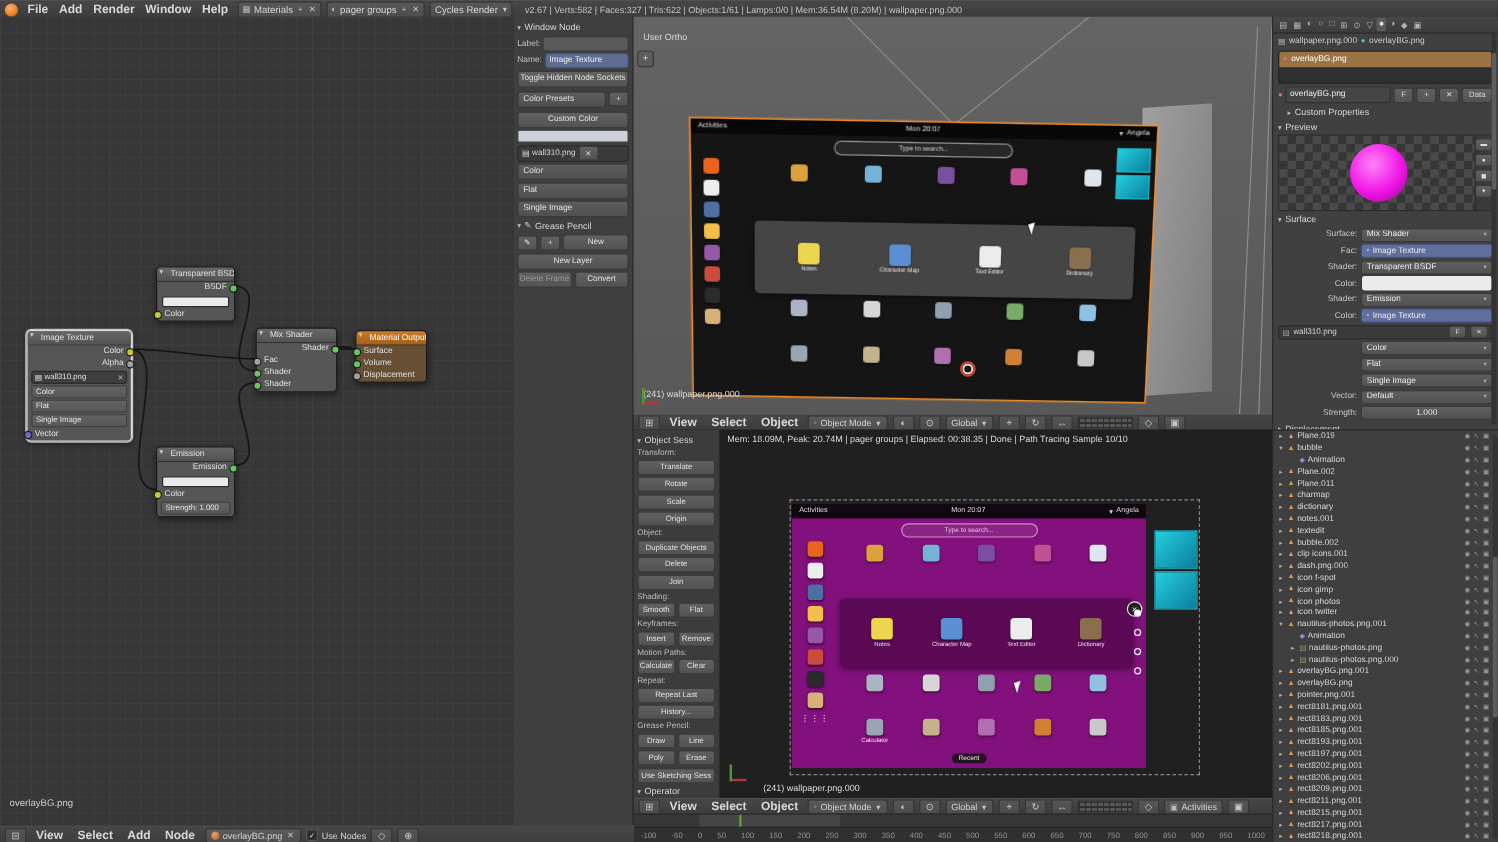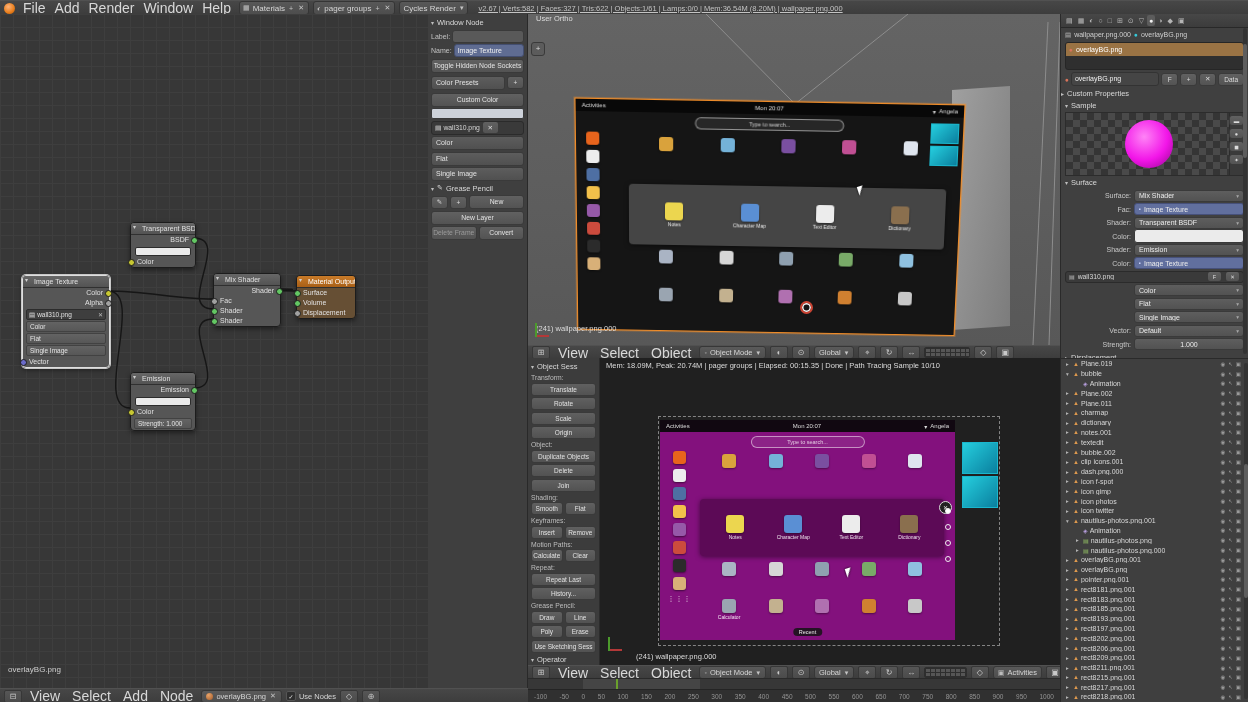--- a/index.html
+++ b/index.html
@@ -2,39 +2,39 @@
 <html><head>
 <meta charset="utf-8">
 <style>
   html,body{margin:0;padding:0;}
   body{width:1248px;height:702px;overflow:hidden;background:#2b2b2b;
        font-family:"Liberation Sans",sans-serif;font-size:9px;color:#d6d6d6;}
   #app{position:relative;width:1248px;height:702px;}
   
   .hdr{position:absolute;background:linear-gradient(#474747,#3c3c3c);border-top:1px solid #515151;
        border-bottom:1px solid #262626;display:flex;align-items:center;gap:4px;padding:0 4px;overflow:h_hidden;overflow:hidden;}
-  .menu-item{padding:0 4px;font-size:14px;color:#d8d8d8;cursor:default;white-space:nowrap;}
+  .menu-item{padding:0 4px;font-size:10px;color:#d8d8d8;cursor:default;white-space:nowrap;font-weight:bold;}
   .tb-box{display:flex;align-items:center;background:linear-gradient(#585858,#4d4d4d);border:1px solid #353535;
           border-radius:3px;height:12px;padding:0 3px;gap:3px;font-size:8px;white-space:nowrap;}
   .tb-ic{font-size:7px;color:#bdbdbd;}
   .tb-mini{font-size:7px;color:#c5c5c5;padding:0 1px;}
   .hicon-btn{font-size:8px;color:#c9c9c9;background:linear-gradient(#565656,#4b4b4b);border:1px solid #373737;
              border-radius:2px;height:11px;min-width:12px;display:flex;align-items:center;justify-content:center;padding:0 2px;}
   .hbox{display:flex;align-items:center;background:linear-gradient(#5a5a5a,#4e4e4e);border:1px solid #373737;
         border-radius:3px;height:11px;padding:0 4px;gap:3px;font-size:7.5px;white-space:nowrap;}
   .hcheck{display:flex;align-items:center;gap:3px;font-size:7.5px;white-space:nowrap;}
   .cb{width:8px;height:8px;background:#2e2e2e;border:1px solid #555;border-radius:2px;font-size:6px;color:#e8e8e8;
       display:flex;align-items:center;justify-content:center;}
   .layers{width:44px;height:9px;background-color:#565656;border:1px solid #2e2e2e;border-radius:2px;
           background-image:repeating-linear-gradient(90deg,#2e2e2e 0 1px,transparent 1px 5px),
                            repeating-linear-gradient(#2e2e2e 0 1px,transparent 1px 4px);}
   .matdot{width:7px;height:7px;border-radius:50%;background:radial-gradient(circle at 35% 30%,#e8a46a,#a35a28);}
   .blogo{width:11px;height:11px;border-radius:50%;background:radial-gradient(circle at 40% 35%,#ffb37a,#e87d1a 60%,#9e4f08);}
   .mrow{display:flex;gap:1px;}
-  .stats{font-size:7.5px;color:#c4c4c4;white-space:nowrap;margin-left:6px;text-decoration:underline;}
+  .stats{font-size:7.5px;color:#c4c4c4;white-space:nowrap;margin-left:6px;}
   
   #node-canvas{position:absolute;left:0;top:14px;width:428px;height:674px;background-color:#373737;
     background-image:linear-gradient(#3e3e3e 1px,transparent 1px),linear-gradient(90deg,#3e3e3e 1px,transparent 1px);
     background-size:13px 13px;border-right:1px solid #2a2a2a;overflow:hidden;}
   #wires{position:absolute;left:0;top:0;}
   .node{position:absolute;background:rgba(88,88,88,.94);border:1px solid #1c1c1c;border-radius:4px;
         font-size:7px;color:#e0e0e0;box-shadow:0 2px 5px rgba(0,0,0,.45);}
   .node.selected{border-color:#dedede;box-shadow:0 0 0 1px #c8c8c8,0 2px 5px rgba(0,0,0,.45);}
   .node.accent{background:rgba(104,80,52,.96);}
   .node-title{background:linear-gradient(#676767,#535353);border-bottom:1px solid #303030;border-radius:3px 3px 0 0;
@@ -445,21 +445,21 @@
               <div class="dt-icon" style="background: rgb(208, 128, 48);"></div>
             </div>
             <div class="dt-cell">
               <div class="dt-icon" style="background: rgb(200, 200, 200);"></div>
             </div>
           </div>
         </div>
         <div class="dk-thumb" style="top: 18px;"></div>
         <div class="dk-thumb" style="top: 40px;"></div>
       </div>
-    <div class="vp-label" style="left:8px;top:0;">User Ortho</div>
+    <div class="vp-label" style="left:8px;top:12px;">User Ortho</div>
     <div class="vp-label" style="left:8px;top:310px;">(241) wallpaper.png.000</div>
     <div class="plus-tab">+</div>
     <div class="axis" style="left:7px;bottom:8px;"></div>
     <div class="cursor3d" style="left:272px;top:287px;"></div>
     <div class="cursor" style="left:330px;top:172px;"></div>
   </div>
   <div id="vp-top-header" class="hdr">
       <div class="hicon-btn">⊞</div>
       <div class="menu-item">View</div>
       <div class="menu-item">Select</div>
@@ -651,21 +651,21 @@
         <div class="dt-pill">Recent</div>
         <div class="dt-dots">
           <div class="dt-dot on"></div>
           <div class="dt-dot"></div>
           <div class="dt-dot"></div>
           <div class="dt-dot"></div>
         </div>
       </div>
     <div class="dt-thumb p1"></div>
     <div class="dt-thumb p2"></div>
-    <div class="vp-label" style="left:78px;top:3px;">Mem: 18.09M, Peak: 20.74M | pager groups | Elapsed: 00:15.35 | Done | Path Tracing Sample 10/10</div>
+    <div class="vp-label" style="left:78px;top:3px;">Mem: 18.09M, Peak: 20.74M | pager groups | Elapsed: 00:38.35 | Done | Path Tracing Sample 10/10</div>
     <div class="vp-label" style="left:108px;top:294px;">(241) wallpaper.png.000</div>
     <div class="axis" style="left:80px;bottom:14px;"></div>
     <div class="cursor" style="left:318px;top:210px;"></div>
   </div>
   <div id="vp-bot-header" class="hdr">
       <div class="hicon-btn">⊞</div>
       <div class="menu-item">View</div>
       <div class="menu-item">Select</div>
       <div class="menu-item">Object</div>
       <div class="hbox">
@@ -751,27 +751,27 @@
       </div>
     </div>
     <div class="namerow">
       <span class="bc-ic red">●</span>
       <span class="namefield">overlayBG.png</span>
       <span class="pmini">F</span>
       <span class="pmini">+</span>
       <span class="pmini">✕</span>
       <span class="pmini wide">Data</span>
     </div>
-    <div class="phdr" style="padding:0 0;">
+    <div class="phdr" style="padding:0 12px;">
       <span class="exp">▸</span>
       <span>Custom Properties</span>
     </div>
     <div class="phdr" style="padding:0 4px;">
       <span class="exp">▾</span>
-      <span>Sample</span>
+      <span>Preview</span>
     </div>
     <div class="preview">
       <div class="psphere"></div>
       <div class="pstrip" id="pstrip">
           <div class="pmini">▬</div>
           <div class="pmini">●</div>
           <div class="pmini">◼</div>
           <div class="pmini">✦</div>
         </div>
     </div>

